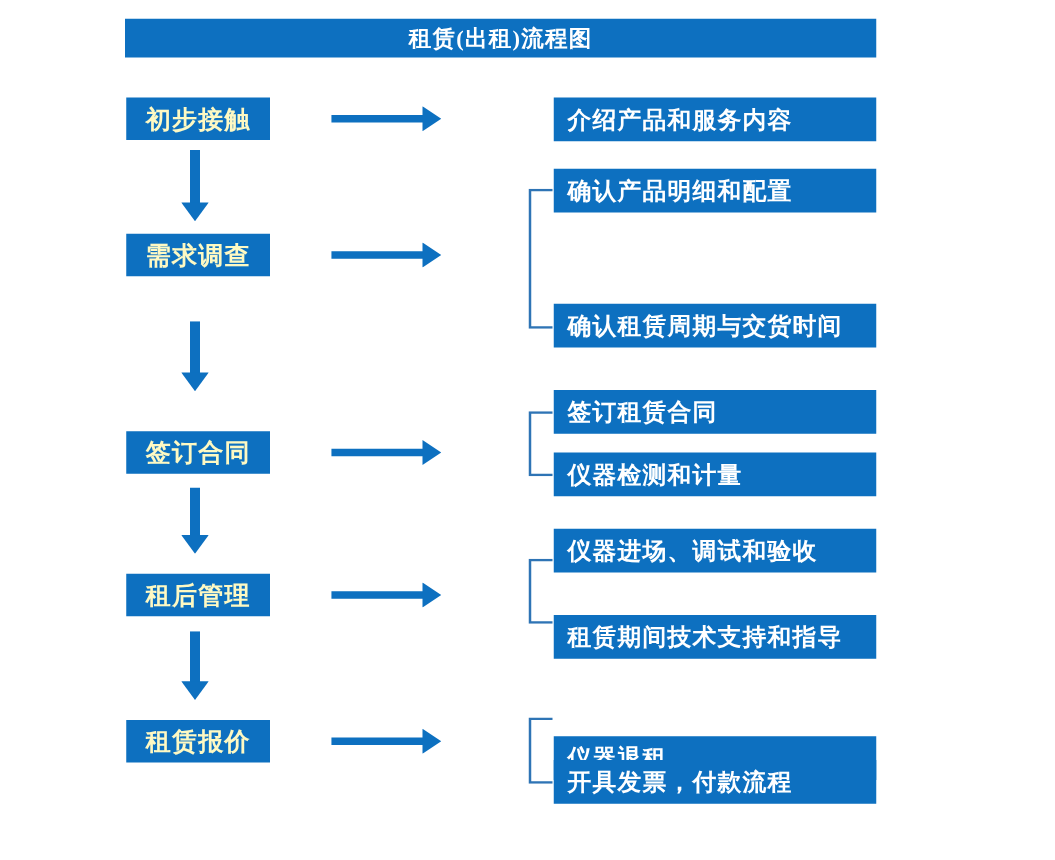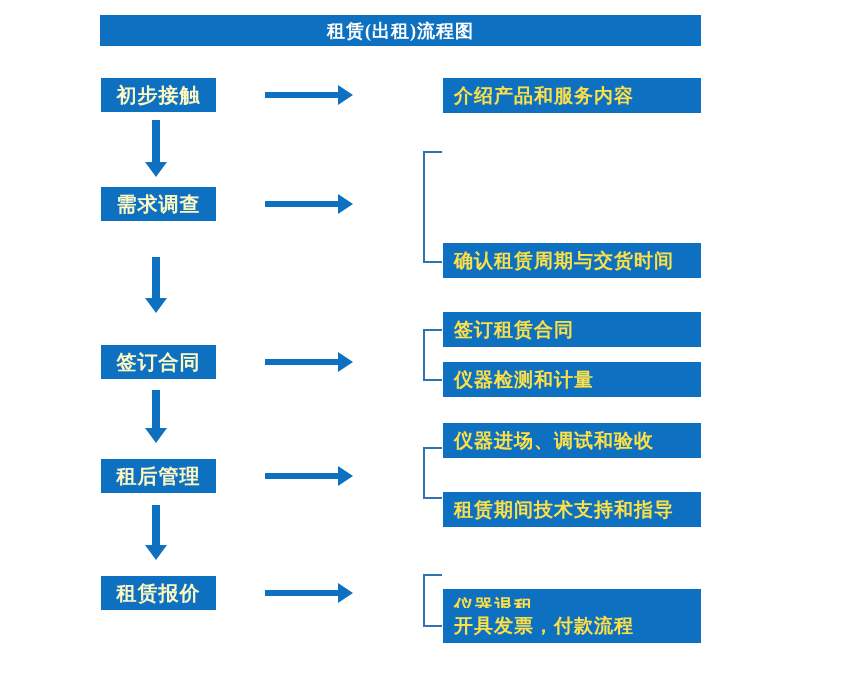--- a/index.html
+++ b/index.html
@@ -12,21 +12,21 @@
     background:#0d70c0;color:#ffffff;font-weight:bold;font-size:18px;
     display:flex;align-items:center;justify-content:center;letter-spacing:1px;
   }
   .stage{
     position:absolute;left:101px;width:115px;height:34px;
     background:#0d70c0;color:#fef9c3;font-weight:bold;font-size:20px;
     display:flex;align-items:center;justify-content:center;letter-spacing:1px;
   }
   .output{
     position:absolute;left:443px;width:258px;height:35px;
-    background:#0d70c0;color:#fde047;font-weight:bold;font-size:19px;
+    background:#0d70c0;color:#ffffff;font-weight:bold;font-size:19px;
     display:flex;align-items:center;padding-left:11px;box-sizing:border-box;
     letter-spacing:1px;white-space:nowrap;
   }
   .varrow,.harrow,.bracket{position:absolute;}
   .varrow{left:145px;width:22px;}
   .harrow{left:265px;width:88px;height:20px;}
   .bracket{left:420px;width:23px;}
   svg .fillblue{fill:#0d70c0;}
   svg .brkt{fill:none;stroke:#2e74b5;stroke-width:2px;}
 </style>
@@ -89,20 +89,21 @@
   </svg>
   <svg class="bracket" style="top:447px" width="23" height="52">
     <path class="brkt" d="M22 1 H4 V51 H22"></path>
   </svg>
   <svg class="bracket" style="top:574px" width="23" height="53">
     <path class="brkt" d="M22 1 H4 V52 H22"></path>
   </svg>
 
   <div class="output" style="top:78px">介绍产品和服务内容</div>
 
+  <div class="output" style="top:135px">确认产品明细和配置</div>
   <div class="output" style="top:243px">确认租赁周期与交货时间</div>
 
   <div class="output" style="top:312px">签订租赁合同</div>
   <div class="output" style="top:362px">仪器检测和计量</div>
 
   <div class="output" style="top:423px">仪器进场、调试和验收</div>
   <div class="output" style="top:492px">租赁期间技术支持和指导</div>
 
   <div class="output" style="top:589px">仪器退租</div>
   <div class="output" style="top:608px">开具发票，付款流程</div>

